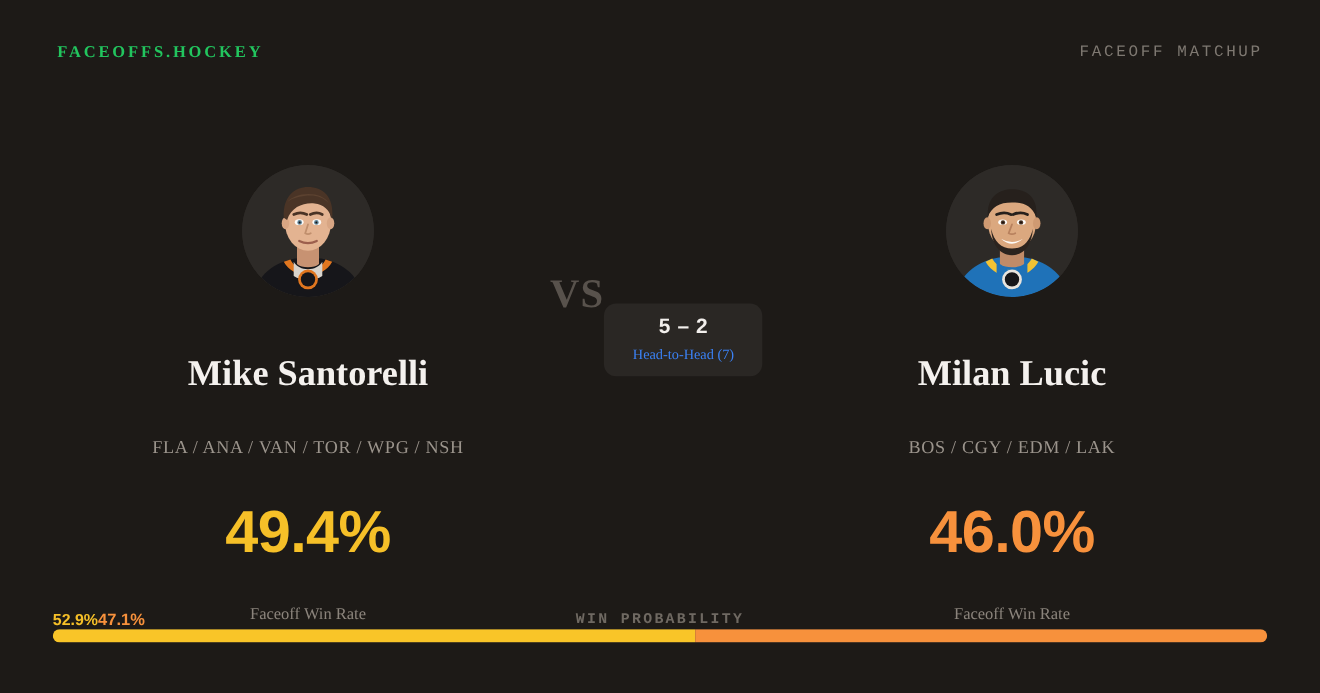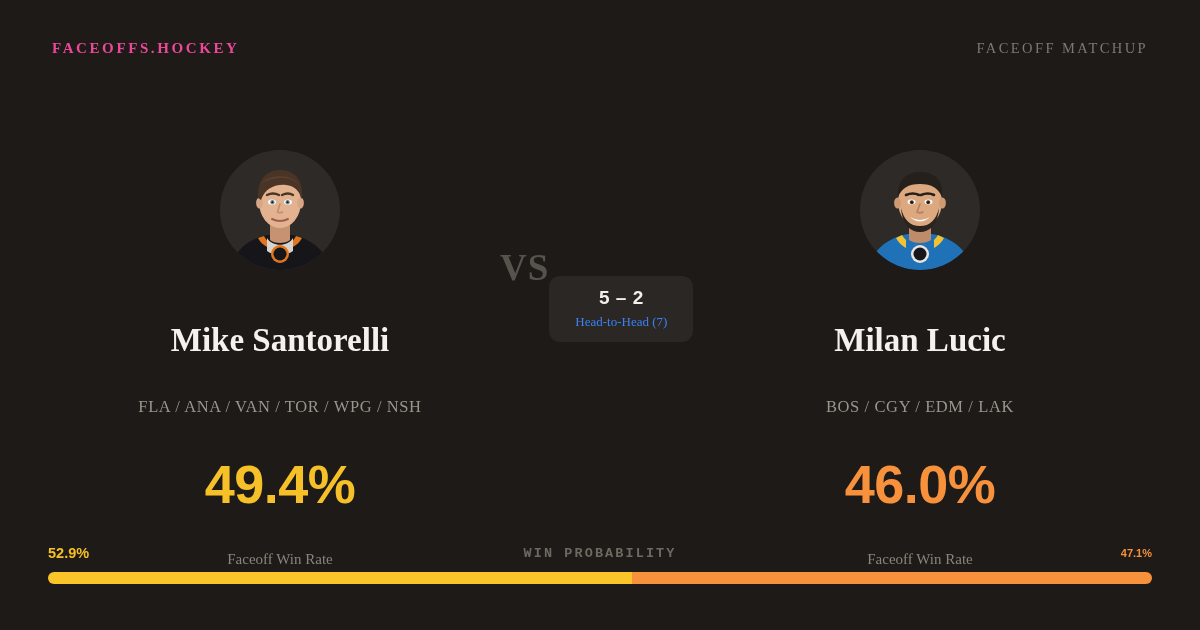--- a/index.html
+++ b/index.html
@@ -15,24 +15,24 @@
   
   .header {
     position:absolute; top:0; left:0; right:0; height:96px;
     display:flex; align-items:center; justify-content:space-between;
     padding:0 52px;
   }
   .brand {
     font-family:"Liberation Serif", serif;
     font-size:15px; font-weight:700;
     letter-spacing:2.6px;
-    color:#ec4899;
+    color:#22c55e;
   }
   .eyebrow {
-    font-family:Liberation Serif, serif;
+    font-family:Liberation Mono, monospace;
     font-size:14.5px; font-weight:400;
     letter-spacing:2.4px;
     color:#7e7871;
     text-align:right;
   }
 
   
   .players {
     position:absolute; top:150px; left:0; right:0; height:330px;
     display:flex; align-items:flex-start; justify-content:center;
@@ -91,25 +91,24 @@
     white-space:nowrap;
   }
   .h2h-label {
     font-family:"Liberation Serif", serif;
     font-size:13px; color:#3b82f6; margin-top:5px; white-space:nowrap;
   }
 
   
   .prob { position:absolute; left:48px; right:48px; bottom:46px; }
   .prob-top {
-    display:flex; align-items:center; justify-content:space-between;
-    margin-bottom:11px;
+    display:flex; align-items:center; 
   }
   .prob-left  { font-size:14.5px; font-weight:700; color:#f6c028; }
-  .prob-right { font-size:11px; font-weight:700; color:#f7913c; }
+  .prob-right { font-size:15px; font-weight:700; color:#f7913c; }
   .prob-title {
     font-family:Liberation Mono, monospace;
     font-size:13.5px; font-weight:700; letter-spacing:2.1px;
     color:#6f6962;
     position:absolute; left:0; right:0; text-align:center; top:1px;
   }
   .bar {
     height:12px; border-radius:6px; overflow:hidden;
     display:flex; background:#2a2724;
   }

